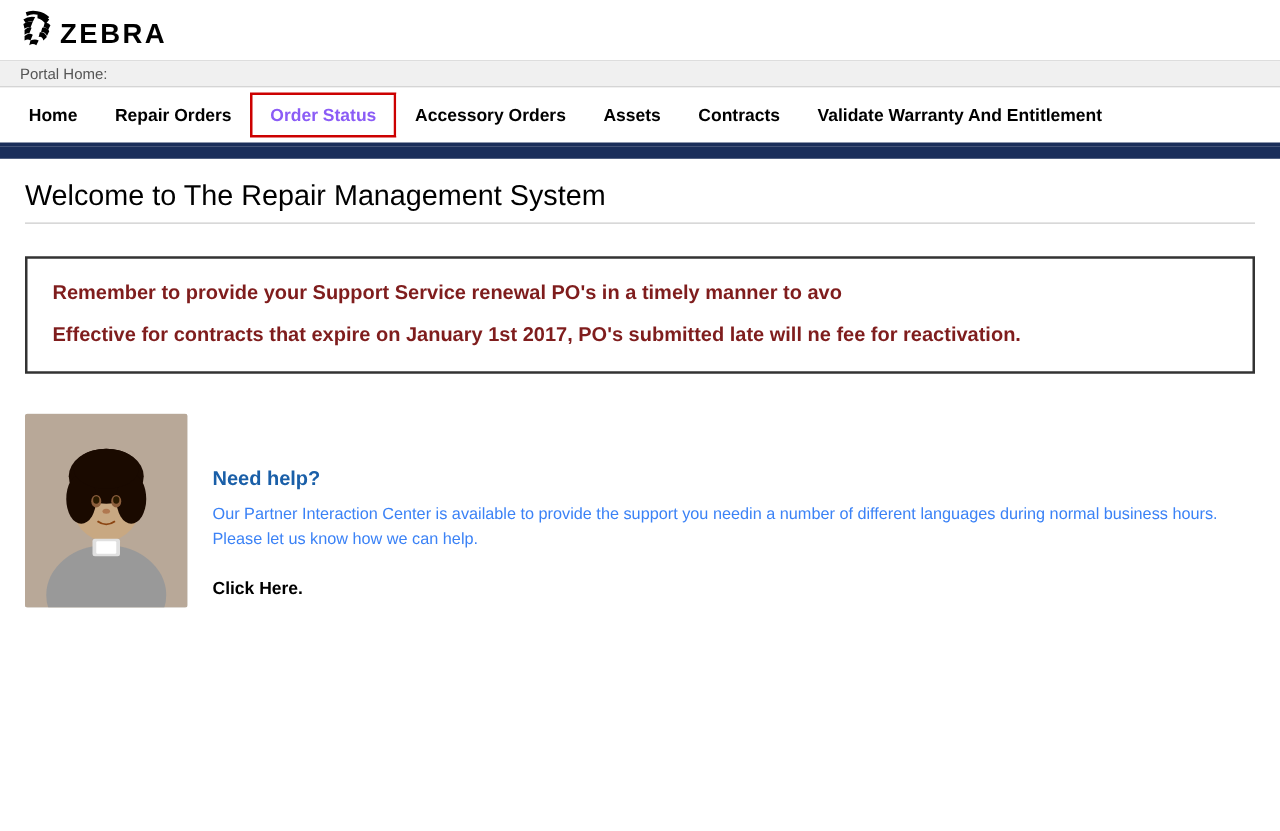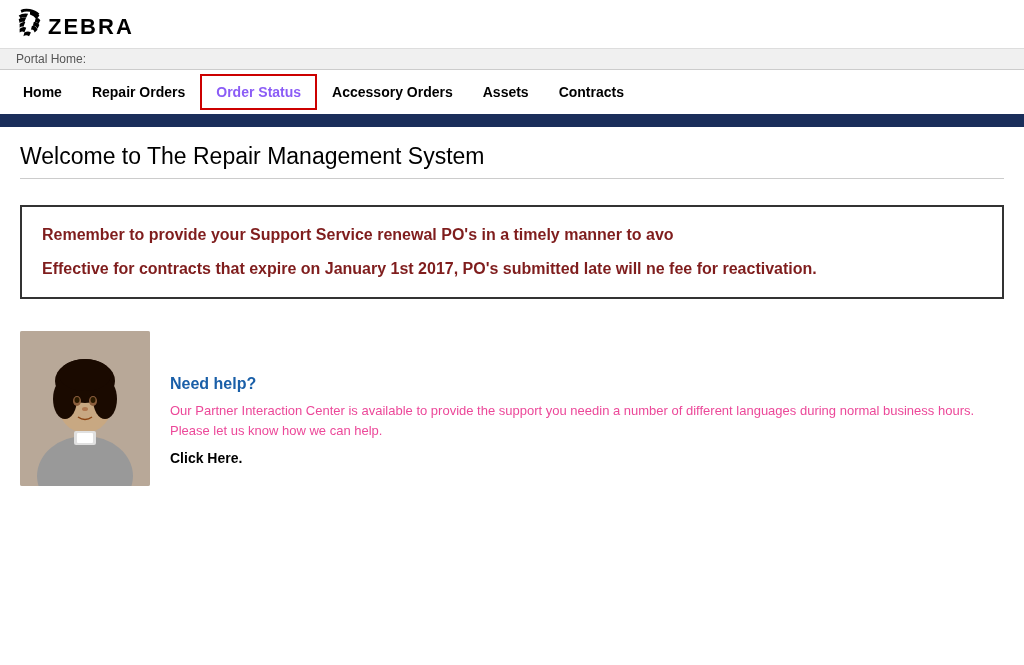--- a/index.html
+++ b/index.html
@@ -138,23 +138,23 @@
     }
     #help-title {
       font-size: 16px;
       font-weight: bold;
       color: #1a5fa8;
       margin-bottom: 8px;
       margin-top: 40px;
     }
     #help-body {
       font-size: 13px;
-      color: #ec4899;
+      color: #3b82f6;
       line-height: 1.5;
-      margin-bottom: 10px;
+      margin-bottom: 22px;
     }
     #click-here {
       font-size: 14px;
       font-weight: bold;
       color: #000;
       cursor: pointer;
     }
   </style>
 </head>
 <body>
@@ -184,20 +184,21 @@
   <span>Portal Home:</span>
 </div>
 
 <nav id="nav">
   <div class="nav-item">Home</div>
   <div class="nav-item">Repair Orders</div>
   <div class="nav-item active">Order Status</div>
   <div class="nav-item">Accessory Orders</div>
   <div class="nav-item">Assets</div>
   <div class="nav-item">Contracts</div>
+  <div class="nav-item">Validate Warranty And Entitlement</div>
 </nav>
 
 <div id="dark-bar"></div>
 
 <div id="welcome-section">
   <h1 id="welcome-title">Welcome to The Repair Management System</h1>
 </div>
 
 <div id="notice-box">
   <p class="notice-text">Remember to provide your Support Service renewal PO's in a timely manner to avo</p>

